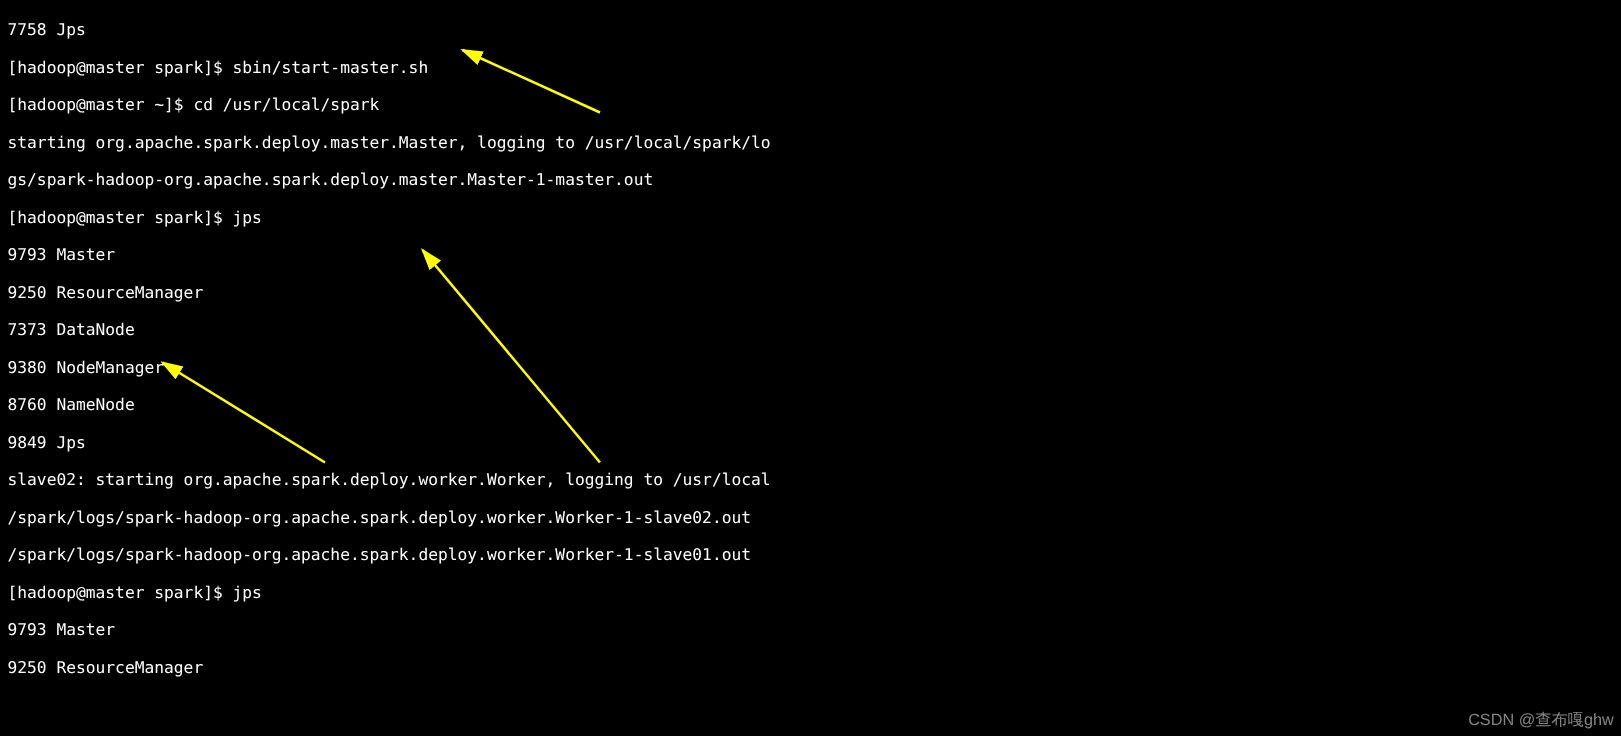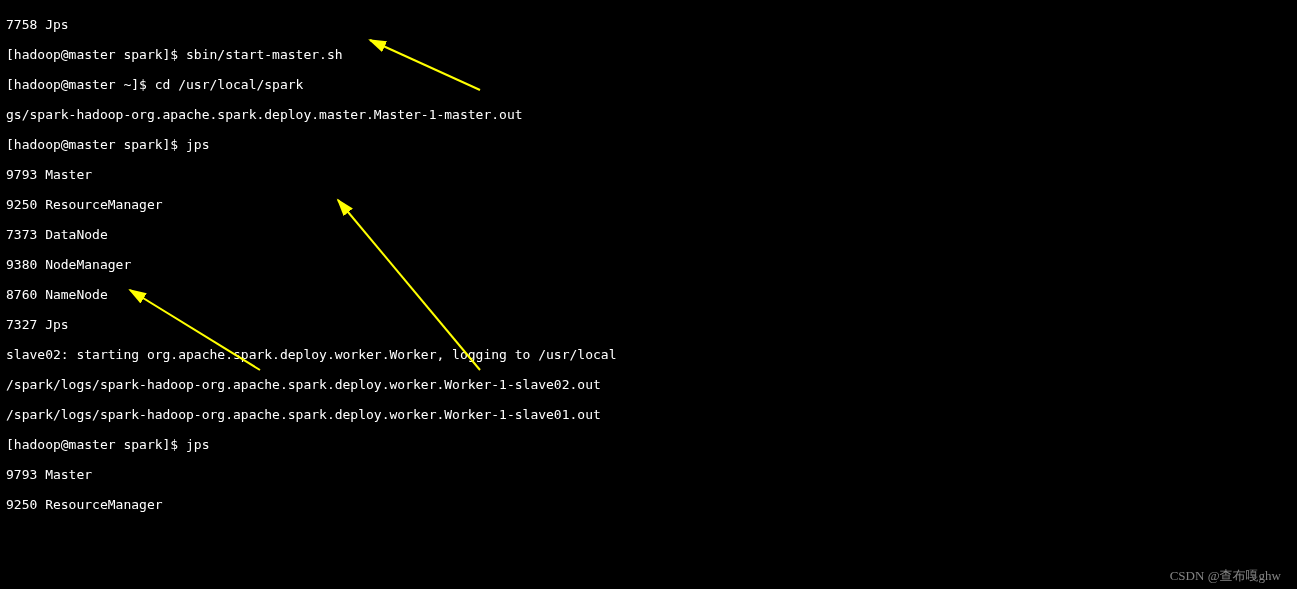--- a/index.html
+++ b/index.html
@@ -15,44 +15,45 @@
 }
 .terminal-top {
   background: #000;
   color: #fff;
   padding: 2px 6px;
   white-space: pre;
   position: relative;
 }
 .watermark {
   position: absolute;
-  right: 16px;
+  right: 6px;
   bottom: 6px;
   color: rgba(220,220,220,0.6);
-  font-family: Liberation Serif, serif;
+  font-family: Liberation Sans, sans-serif;
   font-size: 13px;
   z-index: 50;
 }
 .annot { position: absolute; pointer-events: none; z-index: 40; }
 </style>
 </head>
 <body>
 
 <div class="terminal-top">
 <div>7758 Jps</div>
 <div>[hadoop@master spark]$ sbin/start-master.sh</div>
 <div>[hadoop@master ~]$ cd /usr/local/spark</div>
+<div>starting org.apache.spark.deploy.master.Master, logging to /usr/local/spark/lo</div>
 <div>gs/spark-hadoop-org.apache.spark.deploy.master.Master-1-master.out</div>
 <div>[hadoop@master spark]$ jps</div>
 <div>9793 Master</div>
 <div>9250 ResourceManager</div>
 <div>7373 DataNode</div>
 <div>9380 NodeManager</div>
 <div>8760 NameNode</div>
-<div>7327 Jps</div>
+<div>9849 Jps</div>
 <div>slave02: starting org.apache.spark.deploy.worker.Worker, logging to /usr/local</div>
 <div>/spark/logs/spark-hadoop-org.apache.spark.deploy.worker.Worker-1-slave02.out</div>
 <div>/spark/logs/spark-hadoop-org.apache.spark.deploy.worker.Worker-1-slave01.out</div>
 <div>[hadoop@master spark]$ jps</div>
 <div>9793 Master</div>
 <div>9250 ResourceManager</div>
 
 
 
 

